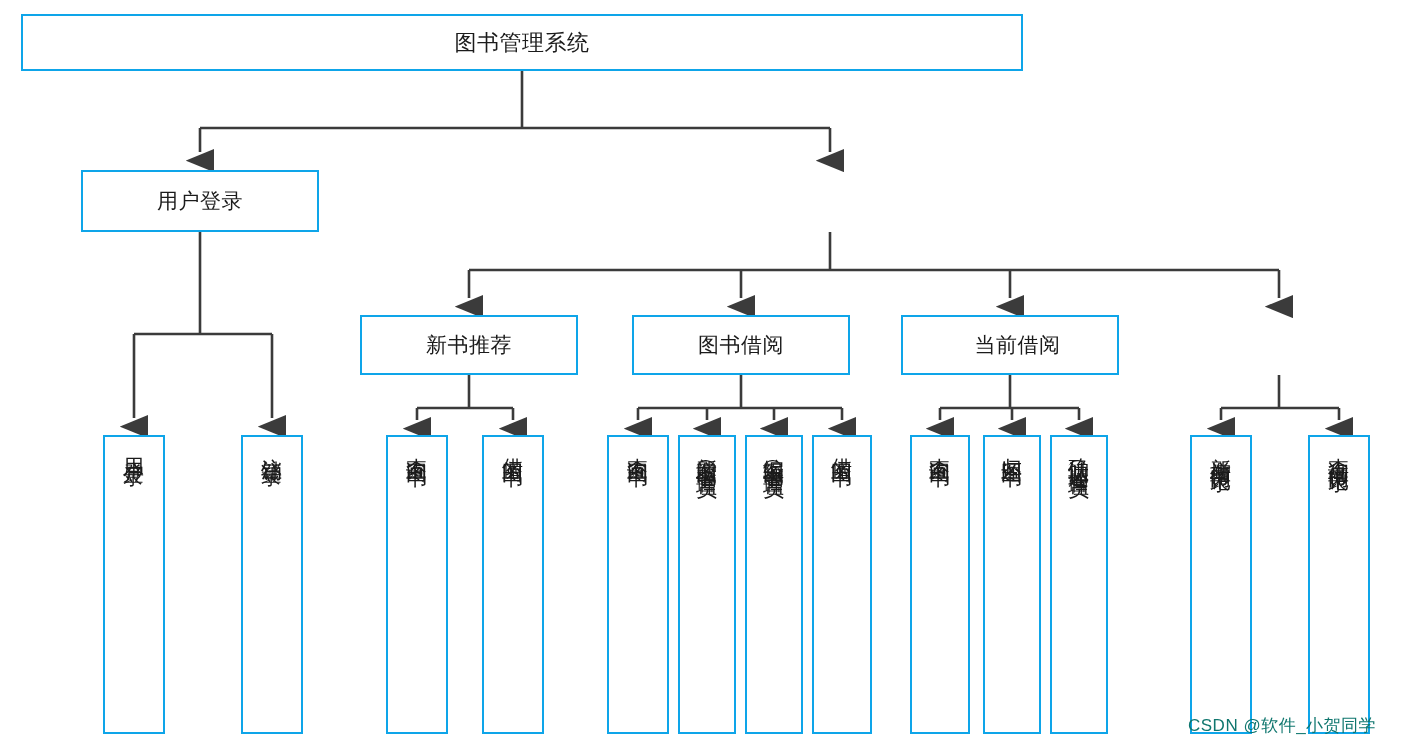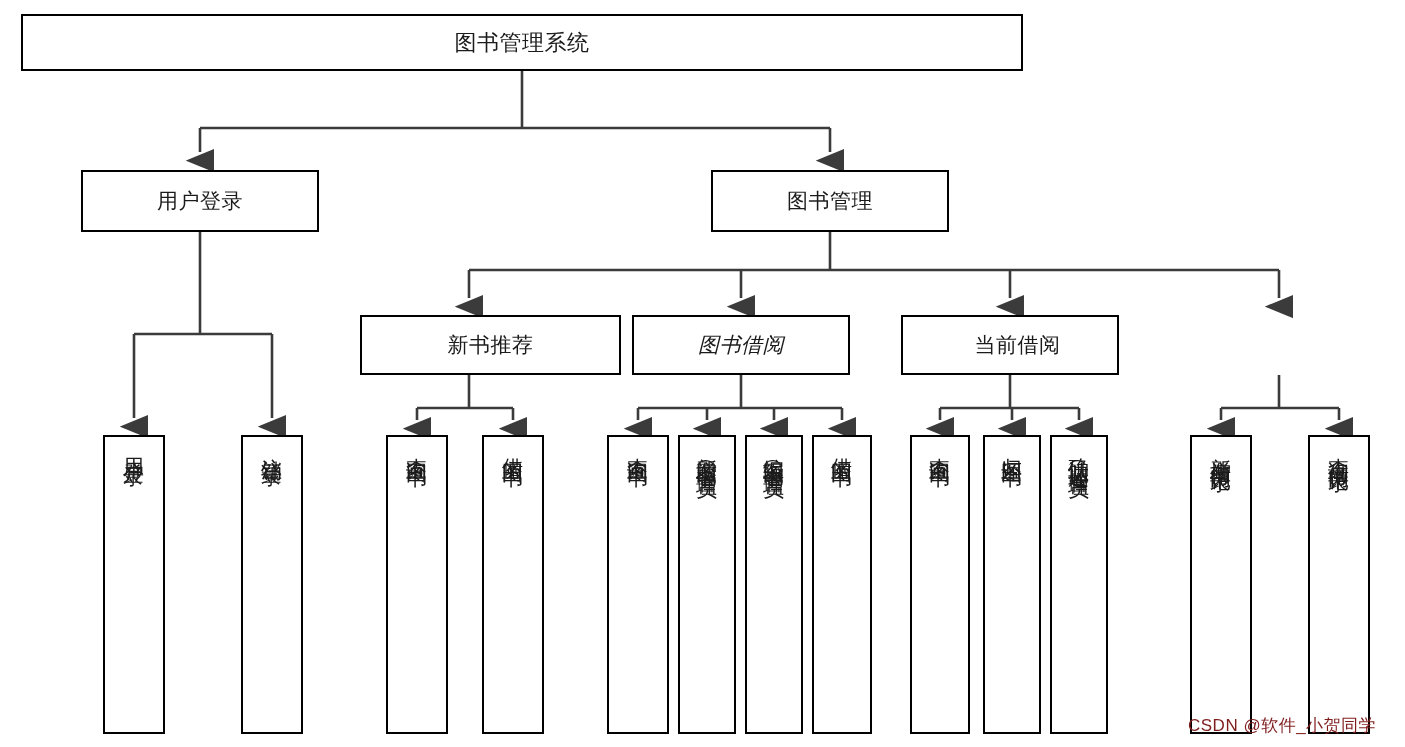--- a/index.html
+++ b/index.html
@@ -24,21 +24,21 @@
     left: 0;
     top: 0;
     width: 1405px;
     height: 747px;
     pointer-events: none;
   }
   .node {
     position: absolute;
     box-sizing: border-box;
     background: #ffffff;
-    border: 2px solid #000000;
+    border: 2px solid #0ea5e9;
     display: flex;
     align-items: center;
     justify-content: center;
     overflow: hidden;
   }
   .node .label {
     color: #1b1b1b;
     line-height: 1.18;
     white-space: nowrap;
     text-align: center;
@@ -57,21 +57,21 @@
     font-size: 21px;
     letter-spacing: 3px;
     line-height: 1;
   }
   .node.root .label { font-size: 22px; }
   .watermark {
     position: absolute;
     left: 1188px;
     top: 714px;
     font-size: 17px;
-    color: #7f1d1d;
+    color: #0f766e;
     white-space: nowrap;
     letter-spacing: 0.5px;
   }
 </style>
 </head>
 <body>
 
 <div id="diagram-root">
 
   <svg id="wires" viewBox="0 0 1405 747">
@@ -124,28 +124,25 @@
     </g>
   </svg>
 
   <div class="node horiz root" style="left:21px; top:14px; width:1002px; height:57px;">
     <span class="label">图书管理系统</span>
   </div>
 
   <div class="node horiz" style="left:81px; top:170px; width:238px; height:62px;">
     <span class="label">用户登录</span>
   </div>
-  <div class="node horiz" style="left:711px; top:170px; width:238px; height:62px;">
-    <span class="label">图书管理</span>
-  </div>
 
-  <div class="node horiz" style="left:360px; top:315px; width:261px; height:60px;justify-content:center;">
+  <div class="node horiz" style="left:360px; top:315px; width:218px; height:60px;justify-content:center;">
     <span class="label">新书推荐</span>
   </div>
-  <div class="node horiz" style="left:632px; top:315px; width:218px; height:60px;font-style:italic;">
+  <div class="node horiz" style="left:632px; top:315px; width:218px; height:60px;">
     <span class="label">图书借阅</span>
   </div>
   <div class="node horiz" style="left:901px; top:315px; width:218px; height:60px;padding-left:15px;">
     <span class="label">当前借阅</span>
   </div>
 
   <div class="node vert" style="left:103px; top:435px; width:62px; height:299px;">
     <span class="label">用户登录</span>
   </div>
   <div class="node vert" style="left:241px; top:435px; width:62px; height:299px;">

